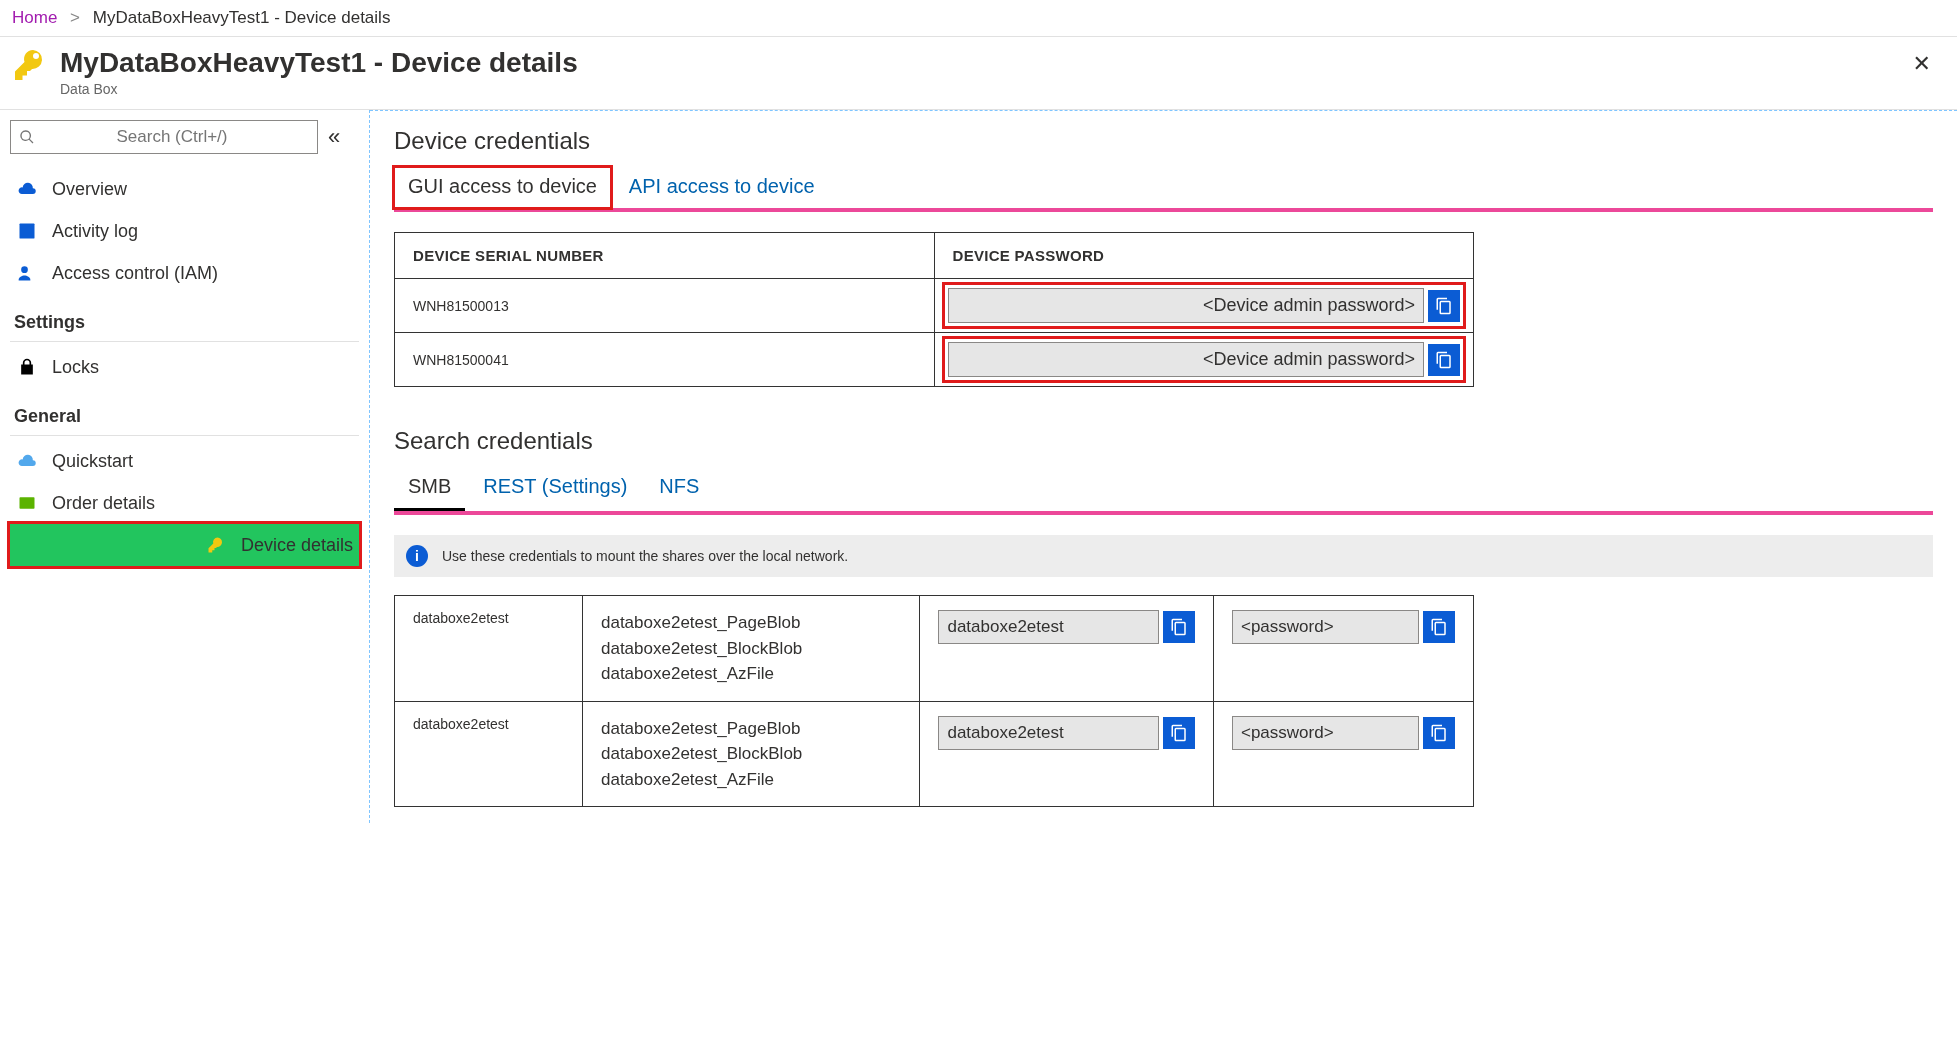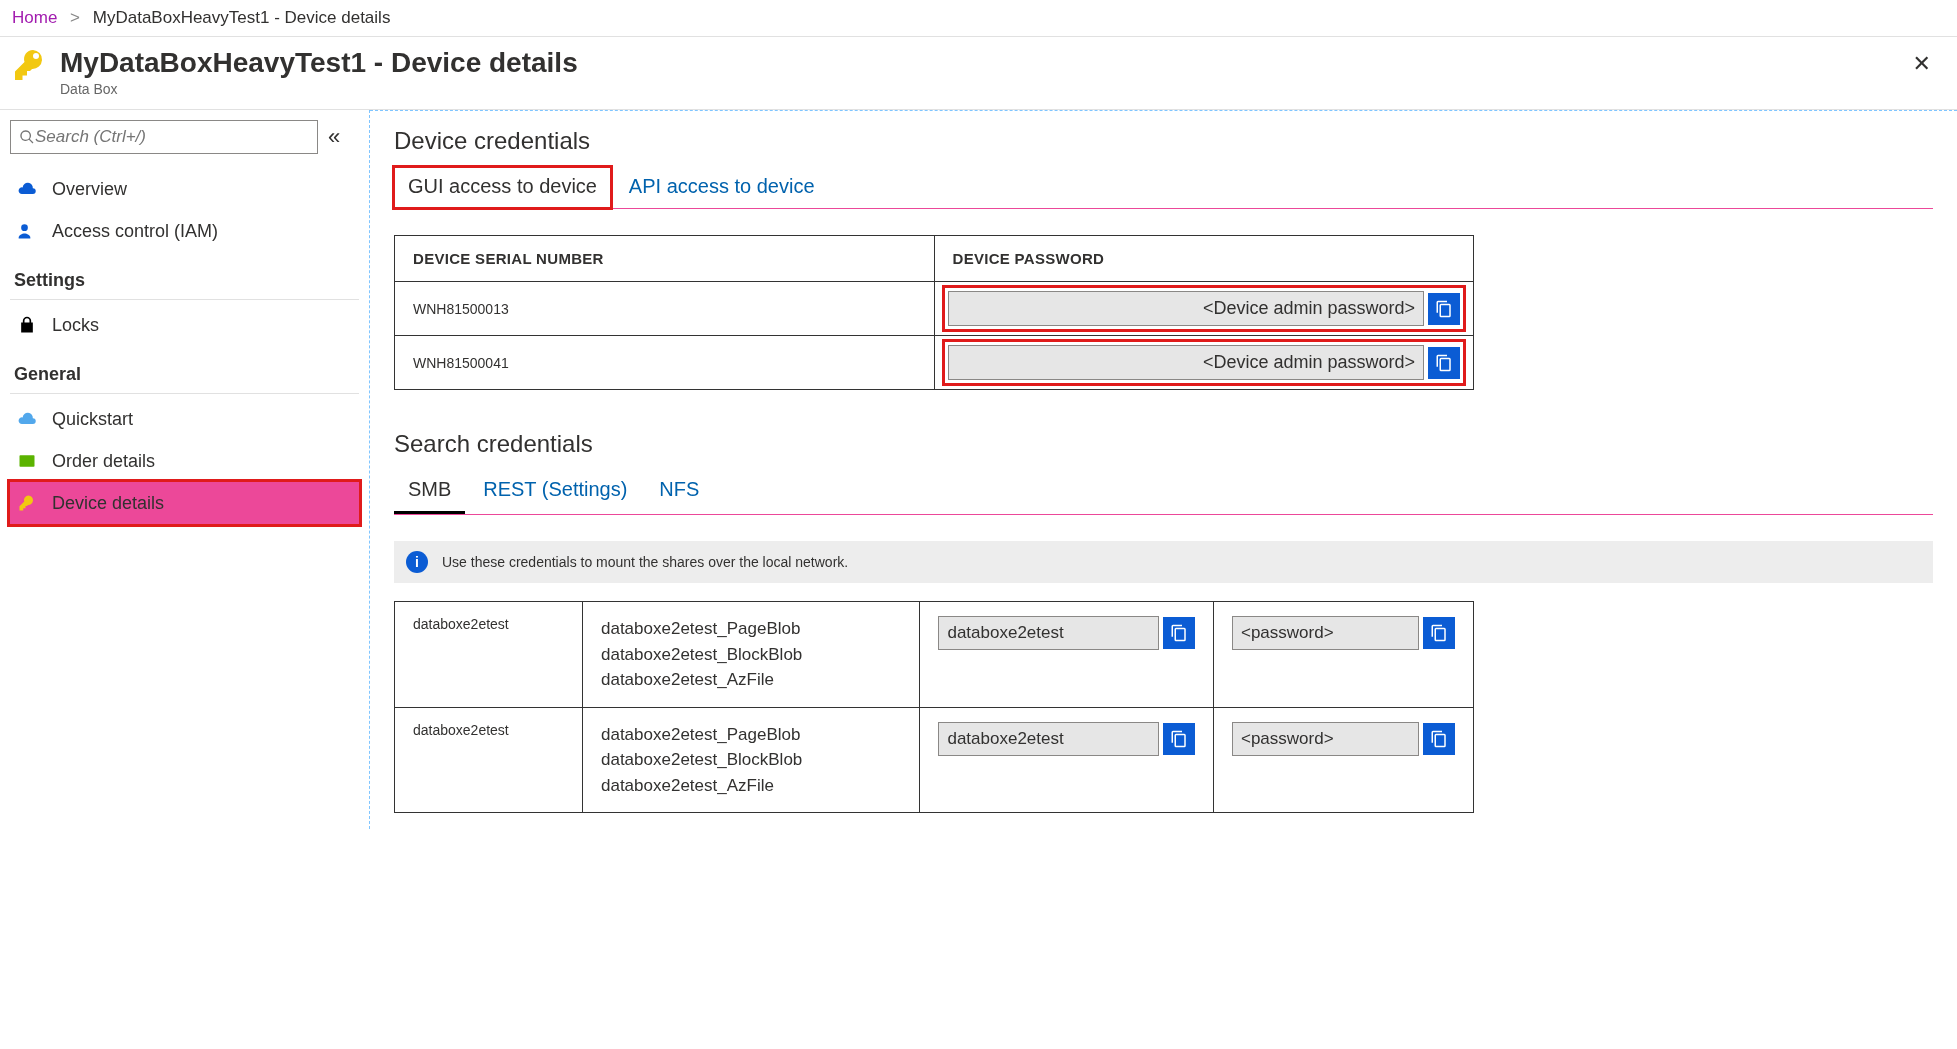--- a/index.html
+++ b/index.html
@@ -11,32 +11,32 @@
 
 .header-bar { display: flex; align-items: flex-start; padding: 10px 18px 12px 12px; border-bottom: 1px solid #e1e1e1; }
 .header-bar .key-icon { width: 36px; height: 36px; margin-right: 12px; fill:#f2c811; }
 .header-bar h1 { font-size: 28px; font-weight: 600; }
 .header-bar .subtitle { font-size: 14px; color: #666; margin-top: 2px; }
 .header-bar .close { margin-left: auto; font-size: 22px; cursor: pointer; padding: 4px 8px; }
 
 .content { display: flex; }
 .sidebar { width: 370px; padding: 10px 10px; border-right: 1px dashed #7fc5ff; }
 .search-wrap { display:flex; align-items:center; border:1px solid #8a8886; padding:6px 8px; width: 308px; }
-.search-wrap input { border:none; outline:none; flex:1; font-size:17px; color:#767676; font-style:italic; background:transparent; }
+.search-wrap input { border:none; outline:none; flex:1; font-size:17px; color:#767676; background:transparent;text-align:center; }
 .collapse-btn { display:inline-block; margin-left:10px; font-size:22px; color:#323130; cursor:pointer; vertical-align:middle; }
 
 .nav-item { display:flex; align-items:center; padding:10px 6px; font-size:18px; cursor:pointer; }
 .nav-item .ic { width:22px; height:22px; margin-right:14px; display:inline-flex; align-items:center; justify-content:center; }
 .nav-group { font-weight:600; font-size:18px; padding:18px 4px 8px 4px; border-bottom:1px solid #e1e1e1; margin-bottom:4px; }
-.nav-item.selected { background:#ec4899; }
+.nav-item.selected { background:#22c55e;justify-content:flex-end; }
 .nav-item.highlight-red { outline:3px solid #e01b1b; }
 
 .main { flex:1; padding: 16px 24px; border-top:1px dashed #7fc5ff; }
 .section-title { font-size:24px; font-weight:400; margin-bottom:12px; }
-.tabs { border-bottom:1px solid #ec4899; margin-bottom:26px; }
+.tabs { border-bottom:4px solid #ec4899; margin-bottom:20px; }
 .tab { display:inline-block; padding:8px 14px 10px 14px; font-size:20px; cursor:pointer; }
 .tab.active { color:#323130; }
 .tab.link { color:#0062ad; }
 .tab.red-box { outline:3px solid #e01b1b; outline-offset:-1px; }
 .tab.underline { border-bottom:3px solid #000; }
 
 table.cred { border-collapse:collapse; width:100%; max-width:1080px; margin-bottom:40px; }
 table.cred th, table.cred td { border:1px solid #333; padding:14px 18px; text-align:left; vertical-align:middle; }
 table.cred th { font-weight:700; font-size:15px; letter-spacing:0.3px; }
 .pwd-cell { padding:6px 10px !important; }
@@ -94,20 +94,28 @@
       <span class="ic">
           <svg width="20" height="20" viewBox="0 0 24 24" fill="#0b5cd4">
             <path d="M19 18H6a4 4 0 1 1 .8-7.9A6 6 0 0 1 19 11a3.5 3.5 0 0 1 0 7z"></path>
           </svg>
         </span>
       <span>Overview</span>
     </div>
     <div class="nav-item">
       <span class="ic">
           <svg width="20" height="20" viewBox="0 0 24 24" fill="#0b5cd4">
+            <rect x="3" y="3" width="18" height="18" rx="1"></rect>
+          </svg>
+        </span>
+      <span>Activity log</span>
+    </div>
+    <div class="nav-item">
+      <span class="ic">
+          <svg width="20" height="20" viewBox="0 0 24 24" fill="#0b5cd4">
             <circle cx="9" cy="8" r="4"></circle>
             <path d="M2 20c0-3 4-5 7-5s7 2 7 5v1H2z"></path>
           </svg>
         </span>
       <span>Access control (IAM)</span>
     </div>
 
     <div class="nav-group">Settings</div>
     <div class="nav-item">
       <span class="ic">

